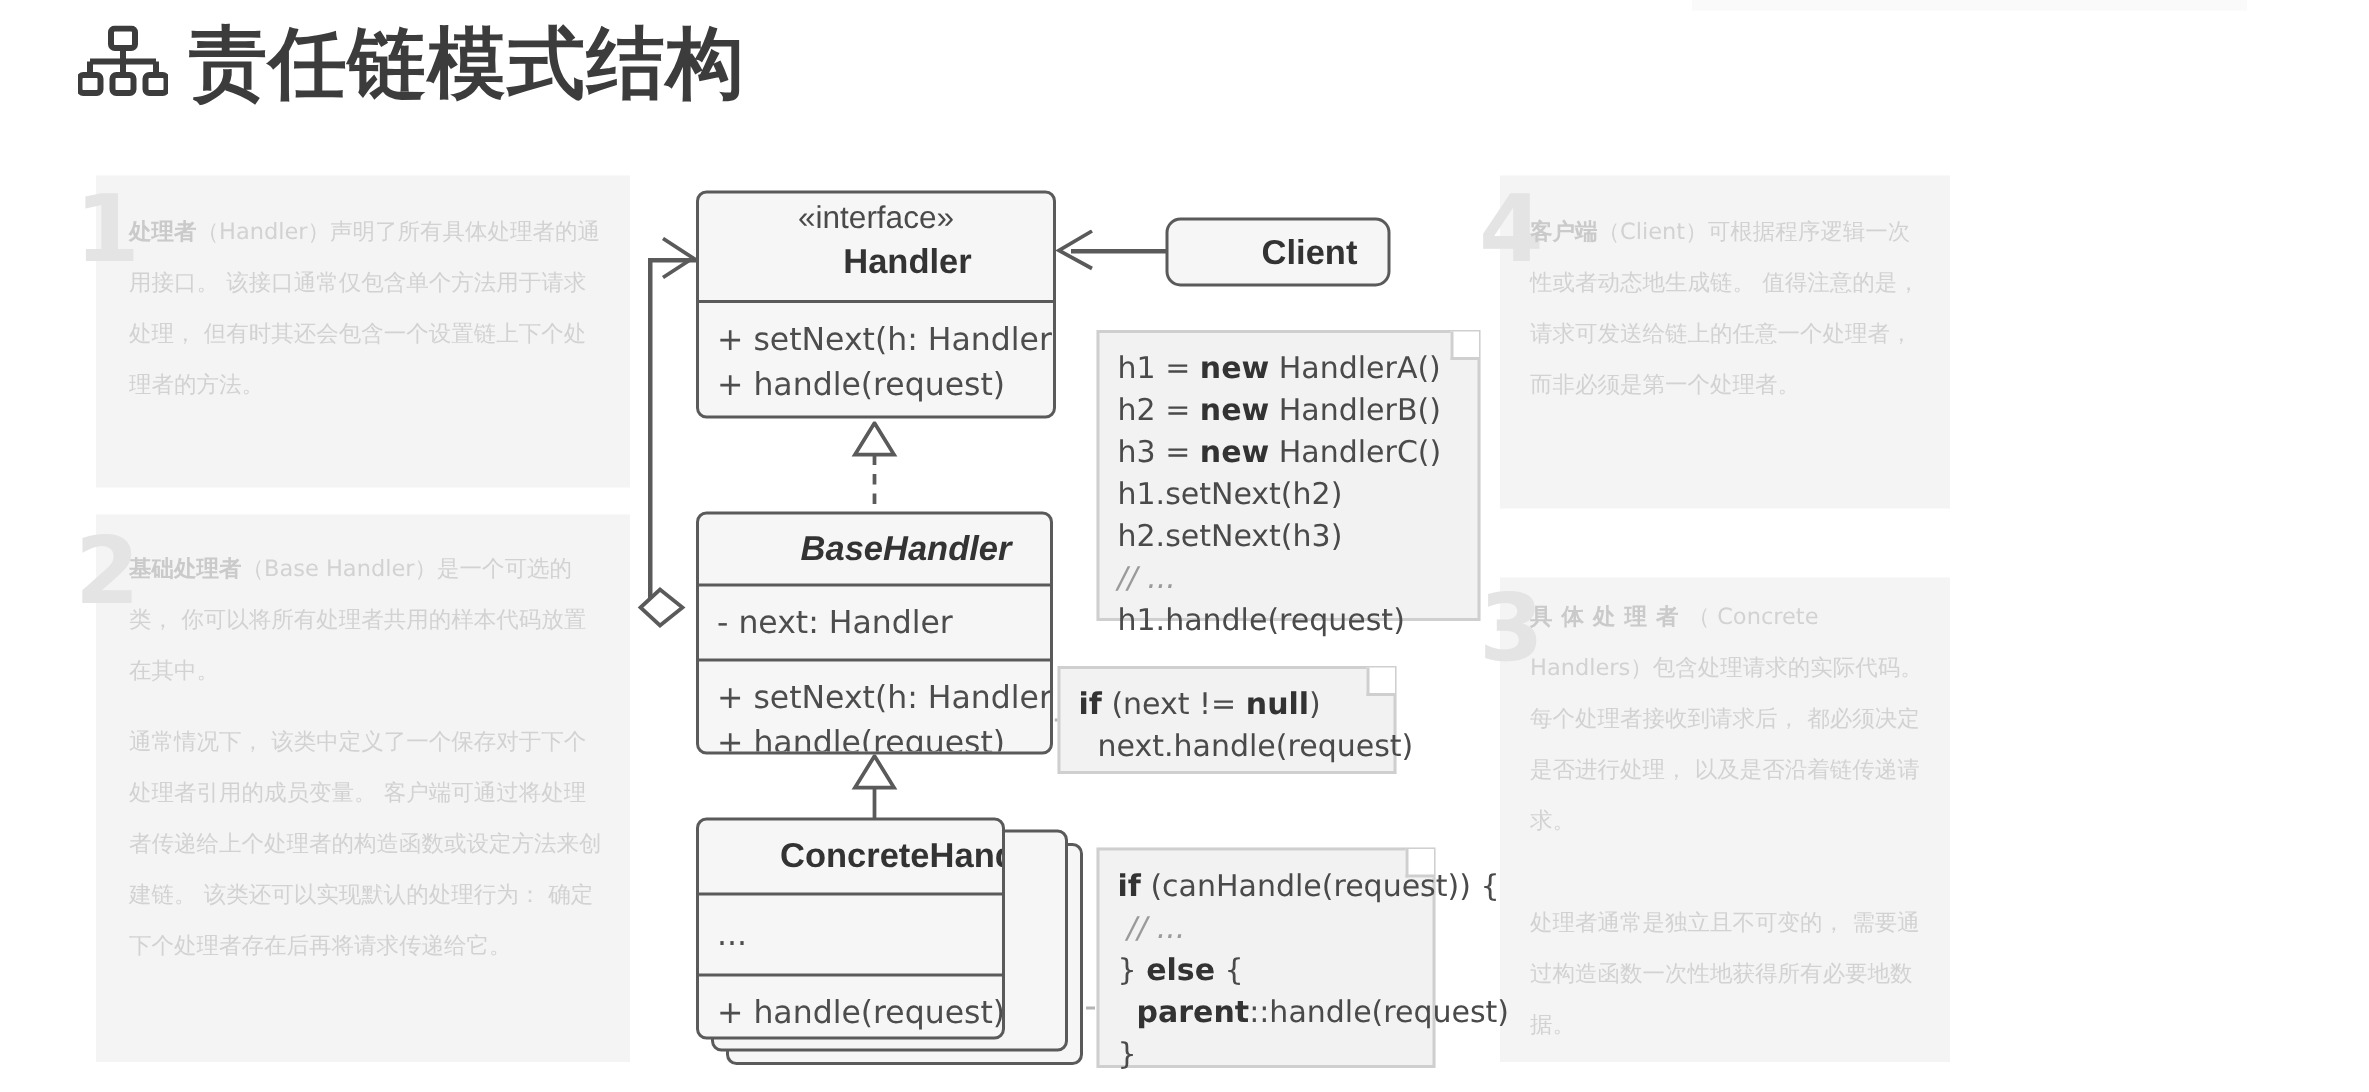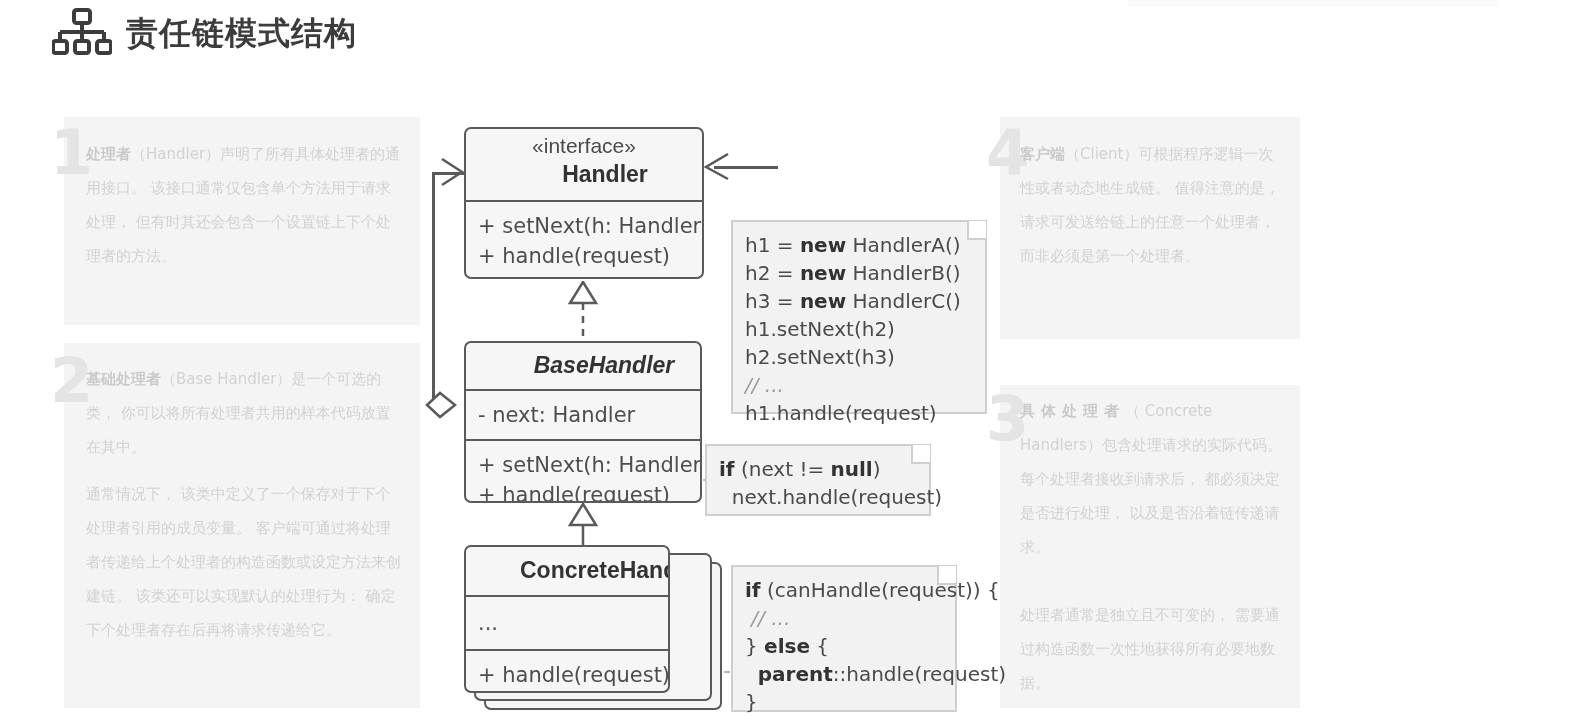--- a/index.html
+++ b/index.html
@@ -7,21 +7,21 @@
     width: 1579px; height: 728px;
     background: #ffffff;
     font-family: "Liberation Sans", "DejaVu Sans", sans-serif;
     overflow: hidden;
   }
   #root { position: relative; width: 1579px; height: 728px; }
 
   
   .title-row { position: absolute; left: 52px; top: 8px; display: flex; align-items: center; gap: 14px; }
   .title-icon { width: 60px; height: 52px; }
-  .title-text { font-size: 32px; font-weight: bold; color: #3c3c3c; letter-spacing: 1px;
+  .title-text { font-size: 52px; font-weight: bold; color: #3c3c3c; letter-spacing: 1px;
                 font-family: "DejaVu Sans", "Liberation Sans", sans-serif; white-space: nowrap; }
 
   
   .panel { position: absolute; background: #f4f4f4; }
   .panel-text { position: absolute; color: #d2d2d2; font-size: 15px; line-height: 34px;
                 font-family: "DejaVu Sans", "Liberation Sans", sans-serif; }
   .panel-text b { font-weight: bold; color: #cacaca; }
   .bignum { position: absolute; font-size: 62px; font-weight: bold; color: #e4e4e4; line-height: 1;
             font-family: "DejaVu Sans", "Liberation Sans", sans-serif; }
   .spaced { letter-spacing: 6px; }
@@ -178,20 +178,25 @@
       <div class="uml-name">ConcreteHandlers</div>
     </div>
     <div class="uml-sec" style="padding:11px 12px;">
       <div class="uml-line">...</div>
     </div>
     <div class="uml-sec">
       <div class="uml-line">+ handle(request)</div>
     </div>
   </div>
 
+  <div class="uml-box" style="left:777px; top:145px; width:150px; height:46px; border-radius:10px;">
+    <div class="uml-sec uml-title" style="padding:8px 12px;">
+      <div class="uml-name">Client</div>
+    </div>
+  </div>
 
   <div class="note" style="left:731px; top:220px; width:256px; height:194px;">
     <div class="fold"></div>
     <div class="note-body">
       <div class="code-line">h1 = <b>new</b> HandlerA()</div>
       <div class="code-line">h2 = <b>new</b> HandlerB()</div>
       <div class="code-line">h3 = <b>new</b> HandlerC()</div>
       <div class="code-line">h1.setNext(h2)</div>
       <div class="code-line">h2.setNext(h3)</div>
       <div class="code-line"><i>// ...</i></div>

